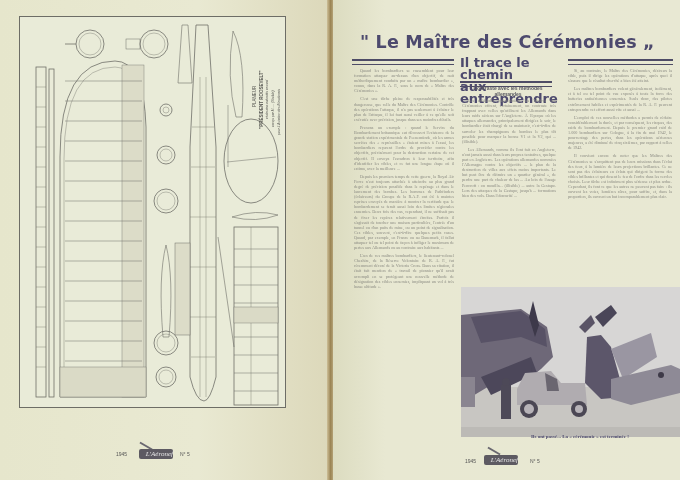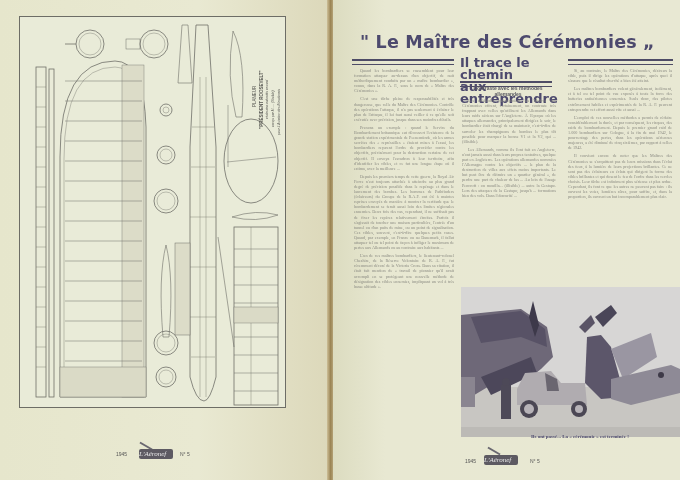--- a/index.html
+++ b/index.html
@@ -8,21 +8,21 @@
   .page{position:absolute;top:0;height:480px;}
   .page-left{left:0;width:330px;background:linear-gradient(90deg,#e6e6cc 0%,#e9e9d2 60%,#dcd8ba 100%);}
   .page-right{left:333px;width:347px;background:linear-gradient(90deg,#dcdcc0 0%,#e8e8d2 15%,#e8e8d3 100%);}
   .gutter{position:absolute;left:327px;top:0;width:8px;height:480px;background:linear-gradient(90deg,#cdbf98,#9a8454 45%,#c9bc94);}
   
   .blueprint{position:absolute;left:19px;top:16px;width:265px;height:390px;border:1px solid #6d6d66;background:#e9ebd8;}
   .bp-svg{position:absolute;left:0;top:0;width:265px;height:390px;}
   .bp-title{position:absolute;left:232px;top:28px;width:60px;height:90px;}
   .bp-title .txt{position:absolute;transform:rotate(-90deg);transform-origin:left top;white-space:nowrap;color:#5a5a55;font-family:"Liberation Sans",sans-serif;}
   .footer{position:absolute;font-family:"Liberation Sans",sans-serif;font-size:5px;color:#555;}
-  .logo{position:absolute;width:34px;height:10px;background:#5d5a62;border-radius:2px;color:#e8e8e8;font-family:"Liberation Serif",serif;font-style:italic;font-size:7px;line-height:10px;text-align:left;}
+  .logo{position:absolute;width:34px;height:10px;background:#5d5a62;border-radius:2px;color:#e8e8e8;font-family:"Liberation Serif",serif;font-style:italic;font-size:7px;line-height:10px;text-align:right;}
   .logo-wing{position:absolute;width:14px;height:2px;background:#6a6870;transform:rotate(30deg);}
   
   .headline{position:absolute;left:360px;top:32px;width:318px;font-family:"DejaVu Sans",sans-serif;font-weight:bold;font-size:17.5px;color:#4d4a6e;white-space:nowrap;letter-spacing:0.2px;}
   .subhead{position:absolute;left:460px;top:57px;width:92px;font-family:"DejaVu Sans",sans-serif;font-weight:bold;font-size:13px;line-height:12px;color:#4d4a6e;}
   .rule{position:absolute;height:3px;border-top:2px solid #4e4c66;border-bottom:1px solid #4e4c66;}
   .col{position:absolute;font-size:4.2px;line-height:5.1px;color:#8a8a82;text-align:justify;overflow:hidden;}
   .col p{margin:0 0 3px 0;text-indent:6px;}
   .kicker{position:absolute;left:462px;top:85px;width:92px;font-family:"Liberation Sans",sans-serif;font-weight:bold;font-size:5px;line-height:6px;text-align:center;color:#5b5b63;}
   .photo{position:absolute;left:461px;top:287px;width:219px;height:150px;background:#d6d5d4;overflow:hidden;}
   .caption{position:absolute;left:480px;top:434px;width:200px;text-align:center;font-family:"Liberation Serif",serif;font-weight:bold;font-size:5px;color:#4d4a6e;}

